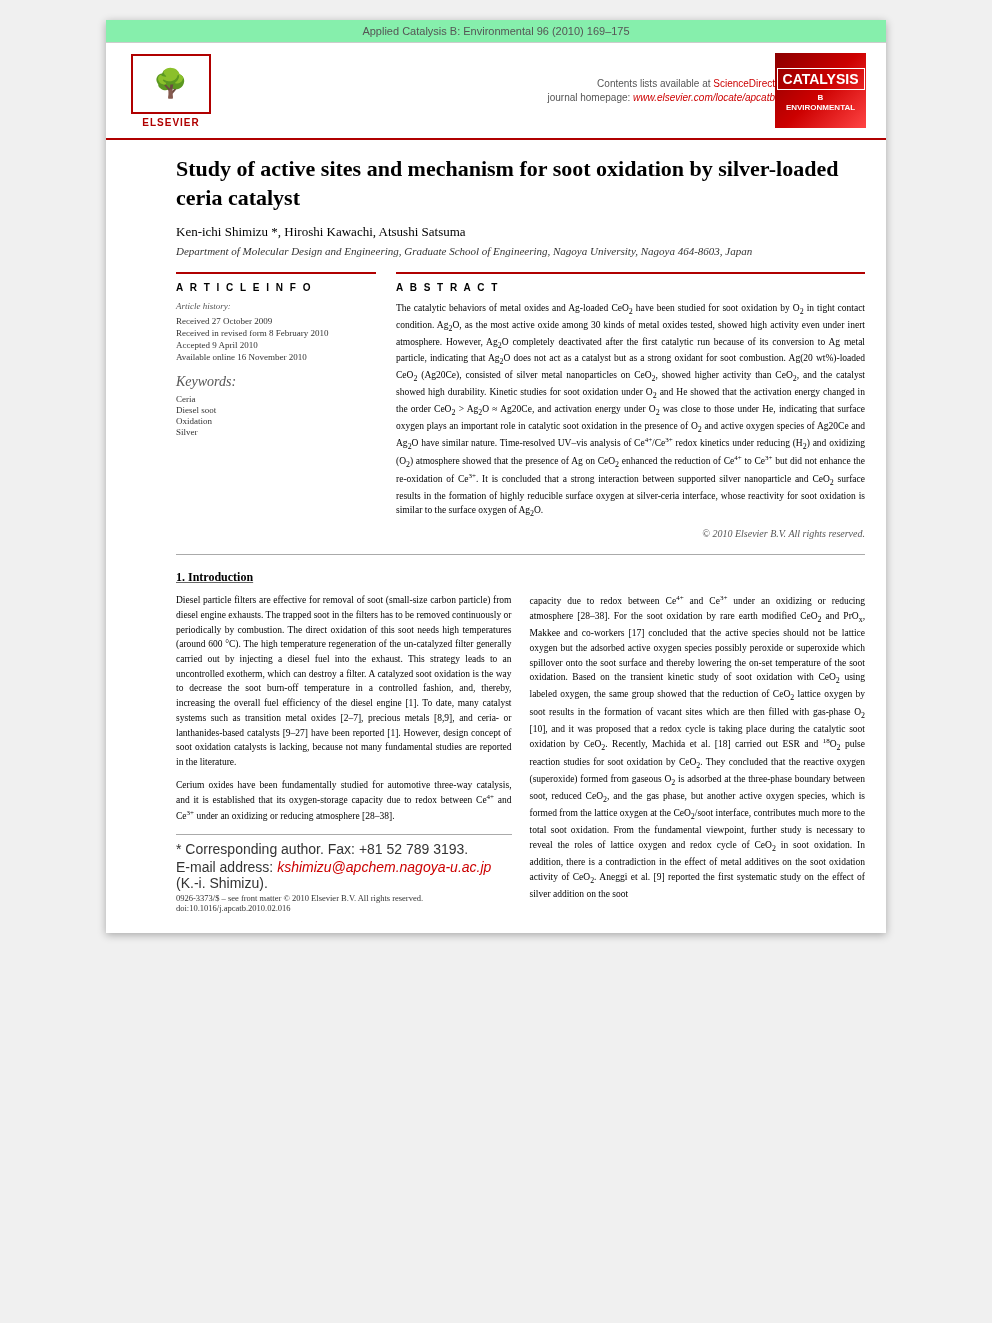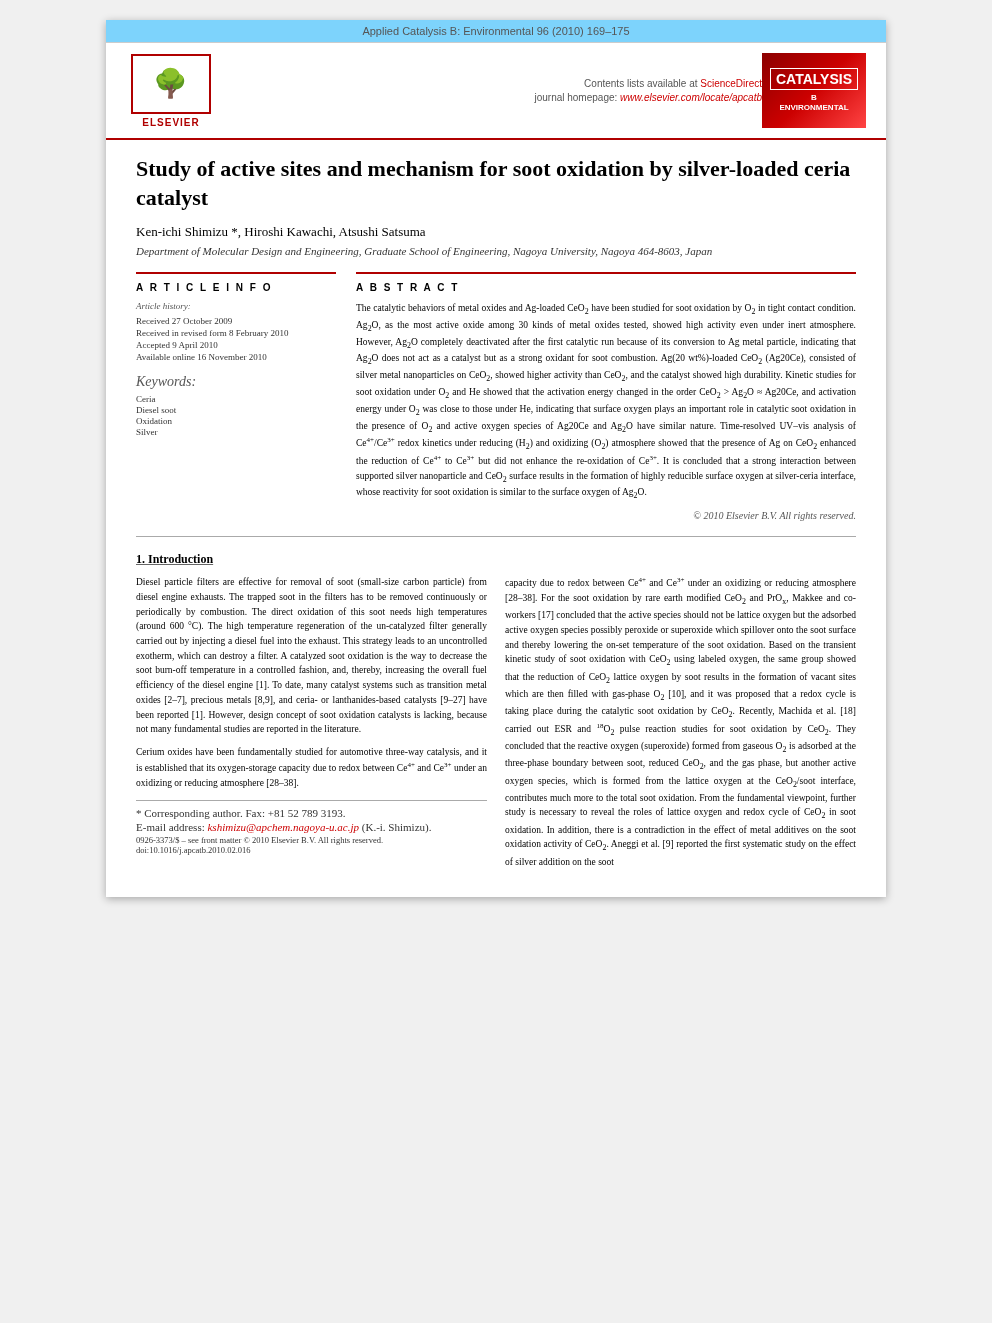--- a/index.html
+++ b/index.html
@@ -11,21 +11,21 @@
       padding: 20px 0;
     }
     .page {
       width: 780px;
       background: #fff;
       box-shadow: 0 2px 8px rgba(0,0,0,0.3);
       padding: 0;
       position: relative;
     }
     .top-bar {
-      background: #7dd3fc;
+      background: #86efac;
       border-bottom: 1px solid #ccc;
       padding: 5px 0;
       text-align: center;
       font-size: 11px;
       color: #555;
       font-family: Arial, sans-serif;
     }
     .journal-header {
       display: flex;
       align-items: center;
@@ -86,21 +86,21 @@
       font-size: 10px;
       color: #555;
       font-family: Arial, sans-serif;
       margin-top: 3px;
     }
     .journal-homepage a {
       color: #c00;
       text-decoration: none;
     }
     .journal-logo-right {
-      width: 104px;
+      width: 91px;
       height: 75px;
       background: linear-gradient(135deg, #8b0000 0%, #cc0000 50%, #ff4444 100%);
       display: flex;
       flex-direction: column;
       align-items: center;
       justify-content: center;
       color: white;
       font-size: 10px;
       font-weight: bold;
       font-family: Arial, sans-serif;
@@ -112,21 +112,22 @@
       font-weight: bold;
       border: 1px solid white;
       padding: 2px 5px;
       margin-bottom: 3px;
     }
     .journal-logo-right .logo-text {
       font-size: 8px;
       line-height: 1.3;
     }
     .article-body {
-      padding: 15px 30px 20px 30px;
+      padding: 15px 21px 20px 30px;
+      margin-left: 40px;
     }
     .article-title {
       font-size: 22px;
       font-weight: bold;
       color: #000;
       margin-bottom: 12px;
       line-height: 1.3;
       font-family: 'Times New Roman', serif;
     }
     .authors {
@@ -248,23 +249,23 @@
     }
     .body-text sup {
       font-size: 7px;
     }
     .footnote-section {
       border-top: 1px solid #aaa;
       margin-top: 10px;
       padding-top: 6px;
     }
     .footnote-text {
-      font-size: 11px;
-      color: #333;
-      font-family: Liberation Serif, serif;
+      font-size: 14px;
+      color: #333;
+      font-family: Liberation Sans, sans-serif;
       margin-bottom: 2px;
     }
     .doi-text {
       font-size: 8.5px;
       color: #333;
       font-family: 'Times New Roman', serif;
     }
     .italic-link {
       color: #c00;
       font-style: italic;

